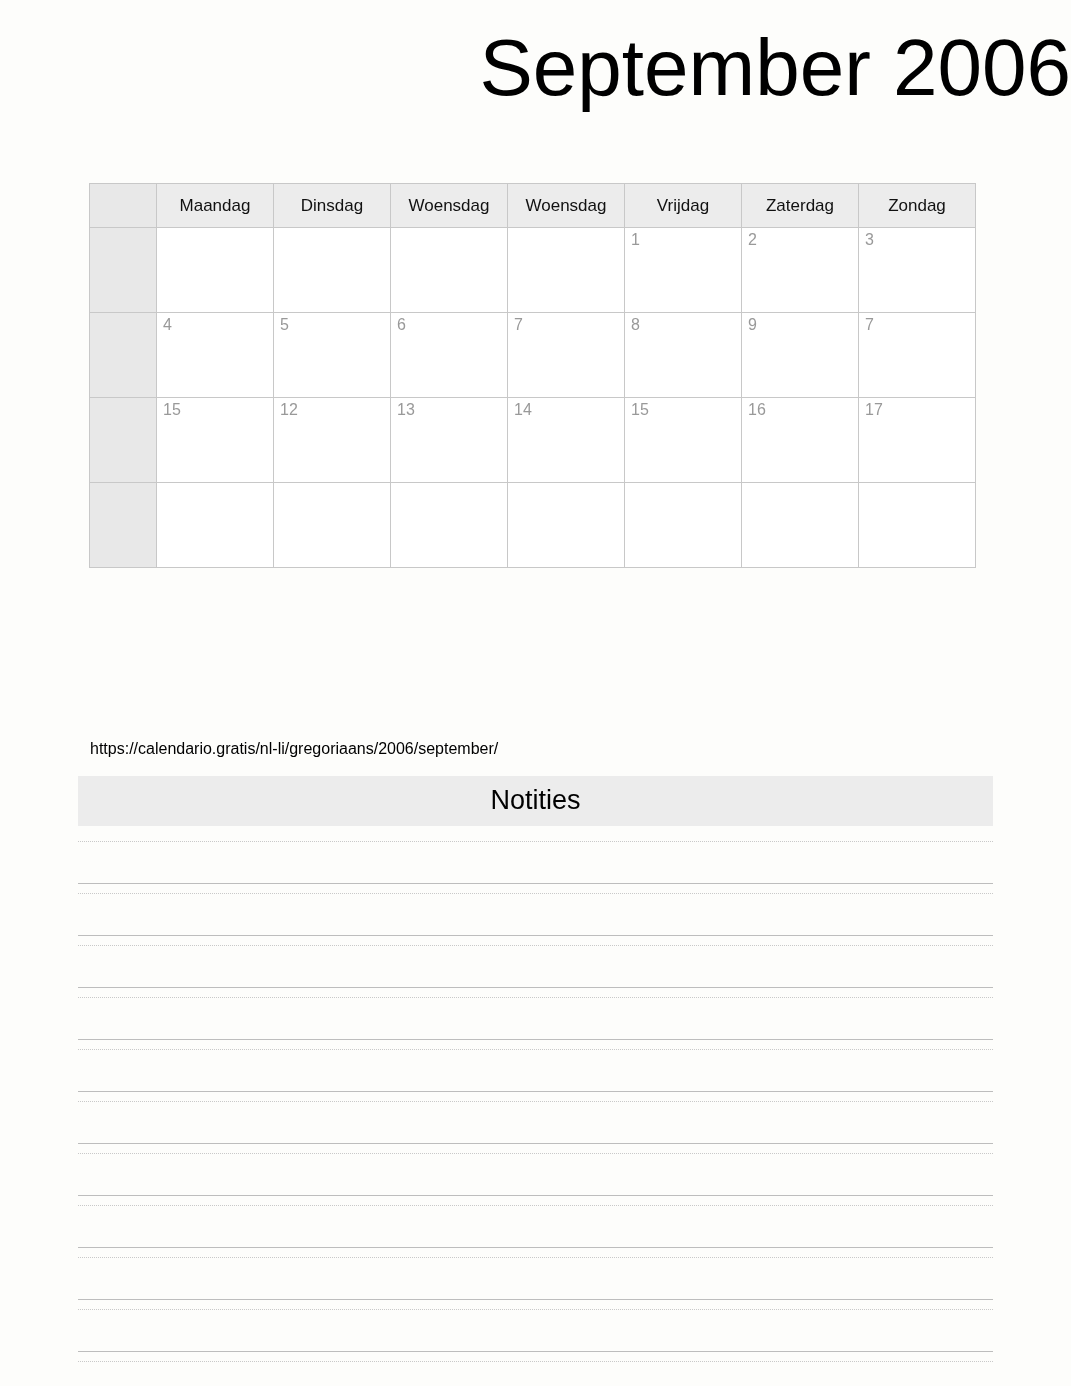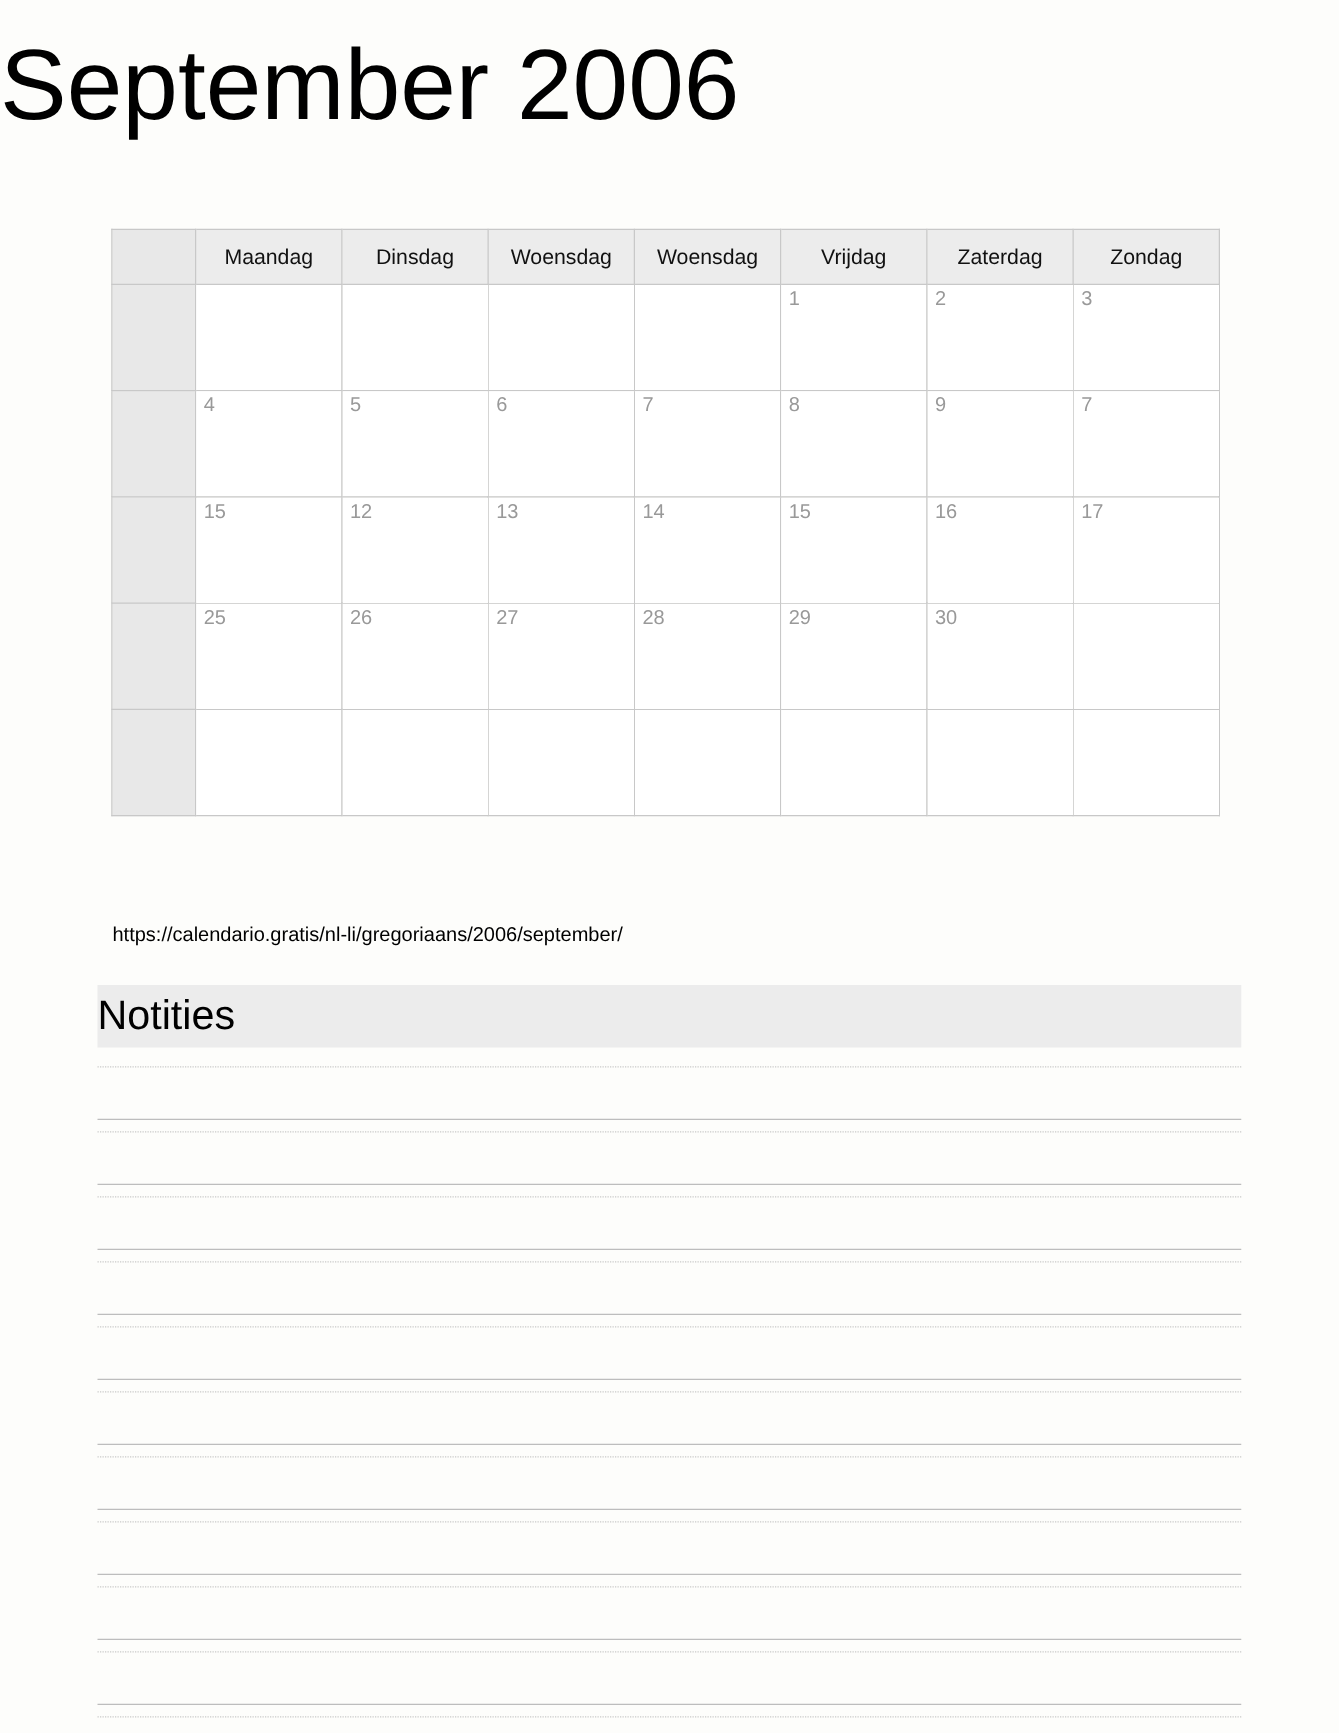--- a/index.html
+++ b/index.html
@@ -16,21 +16,21 @@
     overflow: hidden;
   }
   .page {
     width: 1071px;
     height: 1386px;
     box-sizing: border-box;
     padding: 0;
     position: relative;
   }
   .title {
-    text-align: left;
+    text-align: right;
     font-size: 80px;
     font-weight: normal;
     letter-spacing: 0px;
     margin: 28px 0 0 0;
     line-height: 1.0;
     font-family: "Liberation Sans", sans-serif;
   }
 
   
   .cal-wrap {
@@ -86,26 +86,25 @@
 
   
   .notes-wrap {
     position: absolute;
     left: 78px;
     top: 748px;
     width: 915px;
   }
   .notes-header {
     background: #ececec;
-    text-align: left;
-    font-size: 33px;
+    text-align: center;
+    font-size: 27px;
     line-height: 40px;
     padding: 4px 0 6px 0;
     color: #000;
-    margin-top: 12px;
   }
   .notes-lines {
     margin-top: 6px;
   }
   .nline {
     height: 41px;
     border-bottom: 1px solid #bdbdbd;
   }
   .nline.dotted {
     border-bottom: 1px dotted #c9c9c9;
@@ -202,44 +201,20 @@
           <td class="daycell">
               <span class="daynum">16</span>
             </td>
           <td class="daycell">
               <span class="daynum">17</span>
             </td>
         </tr>
         <tr>
           <td class="gutter-cell"></td>
           <td class="daycell">
-              <span class="daynum">25</span>
-            </td>
-          <td class="daycell">
-              <span class="daynum">26</span>
-            </td>
-          <td class="daycell">
-              <span class="daynum">27</span>
-            </td>
-          <td class="daycell">
-              <span class="daynum">28</span>
-            </td>
-          <td class="daycell">
-              <span class="daynum">29</span>
-            </td>
-          <td class="daycell">
-              <span class="daynum">30</span>
-            </td>
-          <td class="daycell">
-              <span class="daynum"></span>
-            </td>
-        </tr>
-        <tr>
-          <td class="gutter-cell"></td>
-          <td class="daycell">
               <span class="daynum"></span>
             </td>
           <td class="daycell">
               <span class="daynum"></span>
             </td>
           <td class="daycell">
               <span class="daynum"></span>
             </td>
           <td class="daycell">
               <span class="daynum"></span>

